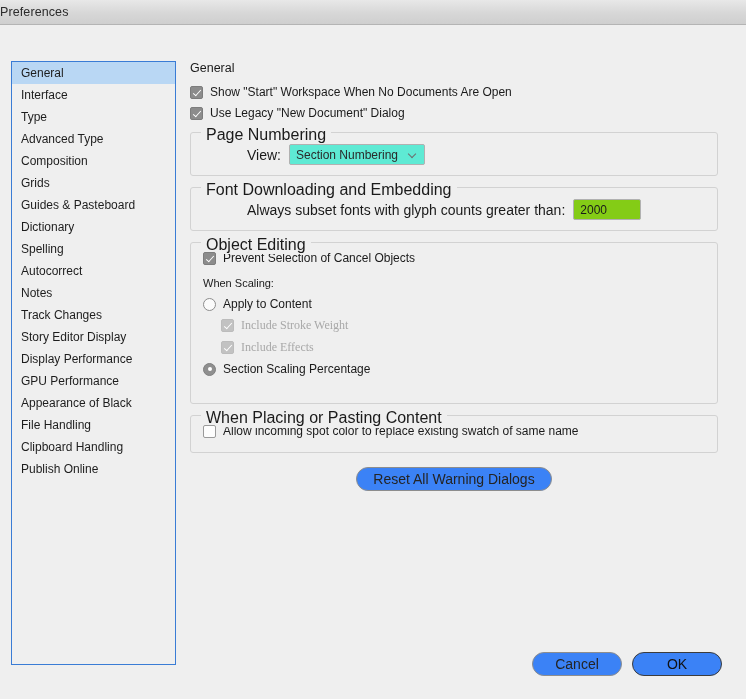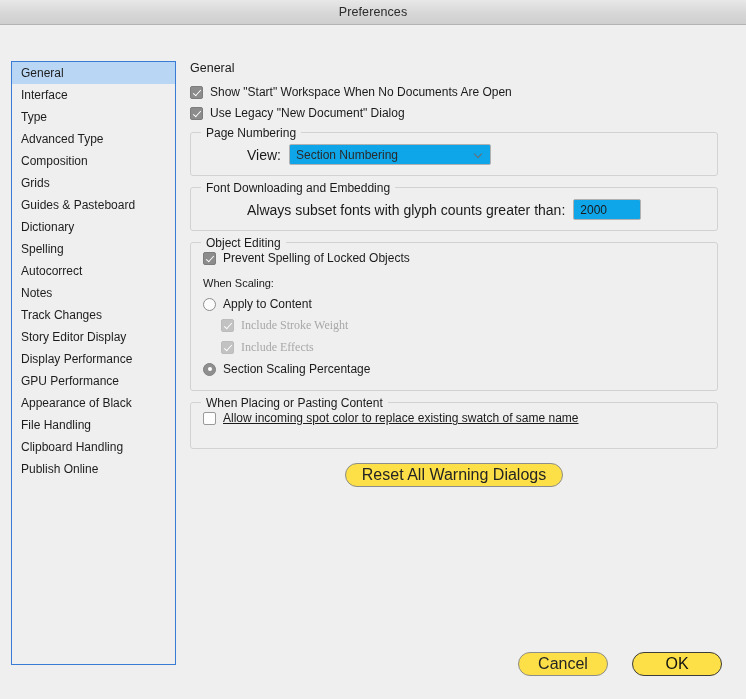--- a/index.html
+++ b/index.html
@@ -17,21 +17,20 @@
     overflow: hidden;
   }
 
   
   .titlebar {
     height: 24px;
     background: linear-gradient(to bottom, #e8e8e8 0%, #d7d7d7 55%, #cfcfcf 100%);
     border-bottom: 1px solid #b4b4b4;
     display: flex;
     align-items: center;
-    justify-content: center;
     position: relative;
   }
   .titlebar-text {
     font-size: 12.5px;
     color: #2b2b2b;
     letter-spacing: 0.1px;
   }
 
   
   .dialog-body {
@@ -157,42 +156,42 @@
     padding: 6px 12px 10px 12px;
     position: relative;
     box-sizing: border-box;
   }
   .group > .legend {
     position: absolute;
     top: -7px;
     left: 10px;
     background: #efefef;
     padding: 0 5px;
-    font-size: 12px;
+    font-size: 16px;
     color: #1a1a1a;
     white-space: nowrap;
   }
   .group-inner { padding-top: 5px; }
 
   
   .field-row {
     display: flex;
     align-items: center;
   }
   .field-label {
     font-size: 14px;
     color: #1a1a1a;
     white-space: nowrap;
   }
   .select-box {
     margin-left: 8px;
-    width: 202px;
+    width: 136px;
     height: 21px;
     box-sizing: border-box;
-    background: #0ea5e9;
+    background: #5eead4;
     border: 1px solid #b1b1b1;
     border-radius: 2px;
     display: flex;
     align-items: center;
     padding: 0 6px;
     position: relative;
   }
   .select-value {
     font-size: 12px;
     color: #2a2a2a;
@@ -214,21 +213,21 @@
     height: 5px;
     border: solid #6e6e6e;
     border-width: 0 1.3px 1.3px 0;
     transform: rotate(45deg);
   }
   .text-input {
     margin-left: 8px;
     width: 68px;
     height: 21px;
     box-sizing: border-box;
-    background: #0ea5e9;
+    background: #84cc16;
     border: 1px solid #b1b1b1;
     border-radius: 2px;
     display: flex;
     align-items: center;
     padding: 0 6px;
     font-size: 12px;
     color: #1a1a1a;
   }
 
   .subtitle {
@@ -237,22 +236,22 @@
     margin: 12px 0 8px 0;
   }
   .indent-1 { margin-left: 18px; font-family: Liberation Serif, serif; }
 
   
   .btn {
     height: 24px;
     box-sizing: border-box;
     border: 1px solid #8d8d8d;
     border-radius: 12px;
-    background: #fde047;
-    font-size: 16px;
+    background: #3b82f6;
+    font-size: 14px;
     color: #242424;
     display: inline-flex;
     align-items: center;
     justify-content: center;
     padding: 0 18px;
     font-family: "Liberation Sans", "DejaVu Sans", sans-serif;
   }
   .btn.default {
     border: 1.6px solid #3c3c3c;
     color: #111;
@@ -262,21 +261,21 @@
     justify-content: center;
     margin-top: 14px;
   }
   .reset-wrap .btn { padding: 0 16px; }
 
   .footer {
     position: absolute;
     right: 24px;
     bottom: 24px;
     display: flex;
-    gap: 24px;
+    gap: 10px;
   }
   .footer .btn { width: 90px; padding: 0; }
 </style>
 </head>
 <body>
 
 <div class="titlebar">
   <div class="titlebar-text">Preferences</div>
 </div>
 
@@ -335,27 +334,27 @@
       <div class="group-inner">
         <div class="field-row" style="padding-left:44px;align-items:center;">
           <span class="field-label">Always subset fonts with glyph counts greater than:</span>
           <div class="text-input">
             <span>2000</span>
           </div>
         </div>
       </div>
     </div>
 
-    <div class="group" style="padding-bottom:14px;">
+    <div class="group" style="padding-bottom:27px;">
       <div class="legend">Object Editing</div>
       <div class="group-inner" style="padding-top:2px;">
 
         <div class="check-row">
           <span class="cb checked"></span>
-          <span class="label">Prevent Spelling of Locked Objects</span>
+          <span class="label">Prevent Selection of Cancel Objects</span>
         </div>
 
         <div class="subtitle">When Scaling:</div>
 
         <div class="check-row">
           <span class="rb"></span>
           <span class="label">Apply to Content</span>
         </div>
 
         <div class="check-row disabled indent-1">
@@ -372,21 +371,21 @@
           <span class="rb selected"></span>
           <span class="label">Section Scaling Percentage</span>
         </div>
 
       </div>
     </div>
 
     <div class="group">
       <div class="legend">When Placing or Pasting Content</div>
       <div class="group-inner" style="padding-top:2px;">
-        <div class="check-row" style="margin-bottom:13px;text-decoration:underline;">
+        <div class="check-row" style="margin-bottom:4px;">
           <span class="cb"></span>
           <span class="label">Allow incoming spot color to replace existing swatch of same name</span>
         </div>
       </div>
     </div>
 
     <div class="reset-wrap">
       <button class="btn">Reset All Warning Dialogs</button>
     </div>
 

